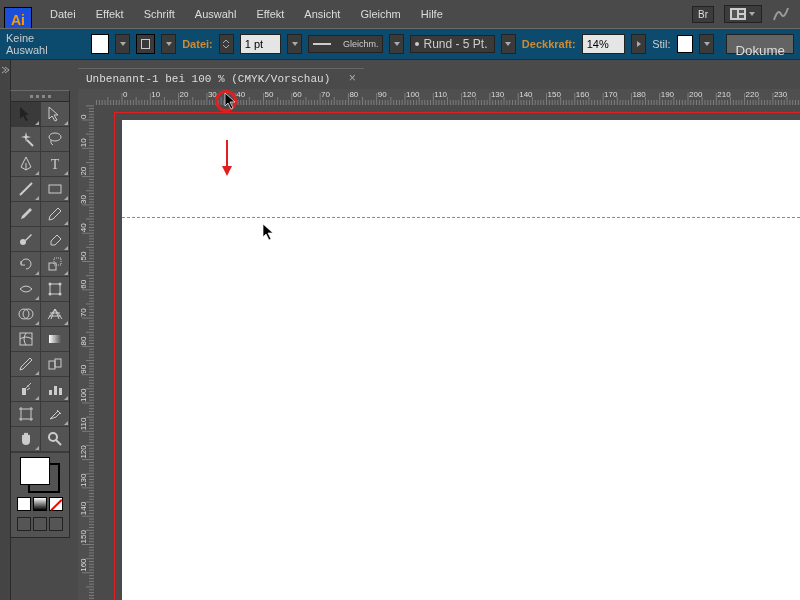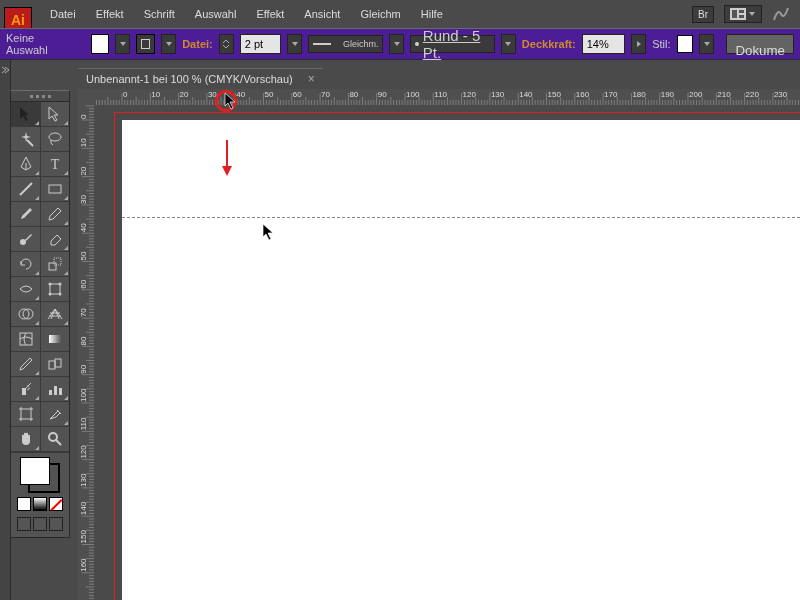--- a/index.html
+++ b/index.html
@@ -1,41 +1,41 @@
 <!DOCTYPE html>
 <html><head>
 <meta charset="utf-8">
 <style>
   html, body { margin: 0; padding: 0; width: 800px; height: 600px; overflow: hidden; font-family: Tahoma, Arial, sans-serif; font-size: 11px; background: #4a4a4a; color: #c8c8c8; user-select: none; }
   .menubar { position: absolute; left: 0; top: 0; width: 800px; height: 28px; background: #4a4a4a; display: flex; align-items: center; border-bottom: 1px solid #2a2a2a; }
-  .app-logo { width: 26px; height: 24px; background: #b91c1c; color: #f89c00; display: flex; align-items: center; justify-content: center; font-weight: bold; font-size: 14px; border: 1px solid #000; margin: 12px 8px 0 4px; }
+  .app-logo { width: 26px; height: 24px; background: #1d4ed8; color: #f89c00; display: flex; align-items: center; justify-content: center; font-weight: bold; font-size: 14px; border: 1px solid #000; margin: 12px 8px 0 4px; }
   .menu-item { padding: 0 10px; height: 28px; line-height: 28px; color: #ddd; cursor: default; text-align: right; }
   .menubar-right { margin-left: auto; display: flex; align-items: center; gap: 10px; padding-right: 10px; padding-left: 14px; }
   .menubar-chip { border: 1px solid #222; background: #3c3c3c; padding: 2px 5px; font-size: 10px; color: #ddd; }
   .mini-icon { width: 16px; height: 12px; }
 
-  .control-bar { position: absolute; left: 0; top: 28px; width: 800px; height: 32px; background: #4c1d95; border-top: 1px solid #6a6a6a; border-bottom: 1px solid #2a2a2a; display: flex; align-items: center; gap: 6px; padding: 0 6px; box-sizing: border-box; }
+  .control-bar { position: absolute; left: 0; top: 28px; width: 800px; height: 32px; background: #0c4a6e; border-top: 1px solid #6a6a6a; border-bottom: 1px solid #2a2a2a; display: flex; align-items: center; gap: 6px; padding: 0 6px; box-sizing: border-box; }
   .cb-label { color: #ccc; }
   .cb-label-orange { color: #d08a30; font-weight: bold; }
   .swatch { width: 18px; height: 18px; border: 1px solid #000; }
   .swatch.white { background: #fff; }
   .swatch.hollow { background: #3a3a3a; position: relative; }
   .swatch.hollow:after { content: ""; position: absolute; inset: 4px; border: 1px solid #ccc; background: #3a3a3a; }
   .dd-btn { width: 14px; height: 18px; background: #3a3a3a; border: 1px solid #222; display: flex; align-items: center; justify-content: center; }
   .dd-btn svg { width: 8px; height: 8px; }
   .field { background: #e5e5e5; color: #000; height: 18px; line-height: 18px; padding: 0 4px; border: 1px solid #222; font-size: 11px; }
   .stroke-preview { width: 80px; height: 18px; background: #3a3a3a; border: 1px solid #222; display: flex; align-items: center; justify-content: flex-end; gap: 12px; padding: 0 4px; box-sizing: border-box; }
   .stroke-preview .line { flex: 1; height: 2px; background: #ccc; }
   .stroke-preview .txt { font-size: 9px; color: #ccc; }
   .brush-preview { width: 90px; height: 18px; background: #3a3a3a; border: 1px solid #222; display: flex; align-items: center; gap: 4px; padding: 0 4px; box-sizing: border-box; }
   .brush-preview .dot { width: 4px; height: 4px; border-radius: 50%; background: #ccc; }
-  .brush-preview .txt { font-size: 15px; color: #ccc; text-decoration: underline; }
+  .brush-preview .txt { font-size: 12px; color: #ccc; }
   .doc-btn { background: #636363; border: 1px solid #222; height: 20px; padding: 8px 8px; color: #ddd; }
 
-  .tab-strip { position: absolute; left: 78px; top: 68px; height: 20px; display: flex; align-items: center; }
+  .tab-strip { position: absolute; left: 78px; top: 68px; height: 20px; display: flex; align-items: center; font-family: Liberation Mono, monospace; }
   .doc-tab { background: #4a4a4a; height: 20px; line-height: 20px; padding: 0 8px; color: #ddd; font-size: 11px; border-top: 1px solid #666; }
   .doc-tab .close { margin-left: 12px; color: #aaa; font-size: 12px; }
 
   .gutter { position: absolute; left: 0; top: 60px; width: 10px; height: 540px; background: #444; border-right: 1px solid #2a2a2a; }
   .gutter svg { display: block; margin: 6px auto 0; }
 
   .toolbox { position: absolute; left: 10px; top: 90px; width: 58px; background: #535353; border: 1px solid #2a2a2a; border-top: 1px solid #6a6a6a; }
   .tool-grip { height: 10px; background: #4a4a4a; border-bottom: 1px solid #2a2a2a; display:flex; align-items:center; justify-content:center; gap:3px; }
   .tool-grip span { display:block; width:3px; height:3px; background:#888; }
   .tool-grid { display: grid; grid-template-columns: 29px 29px; }
@@ -120,21 +120,21 @@
         <path d="M1 2 L4 6 L7 2" fill="#aaa"></path>
       </svg>
     </div>
 
   <span class="cb-label-orange">Datei:</span>
   <div class="dd-btn">
       <svg viewBox="0 0 8 8">
         <path d="M1 3 L4 0 L7 3 M1 5 L4 8 L7 5" stroke="#aaa" fill="none"></path>
       </svg>
     </div>
-  <div class="field" style="width:34px">2 pt</div>
+  <div class="field" style="width:34px">1 pt</div>
   <div class="dd-btn">
       <svg viewBox="0 0 8 8">
         <path d="M1 2 L4 6 L7 2" fill="#aaa"></path>
       </svg>
     </div>
 
   <div class="stroke-preview">
     <div class="line"></div>
       <span class="txt">Gleichm.</span>
   </div>

